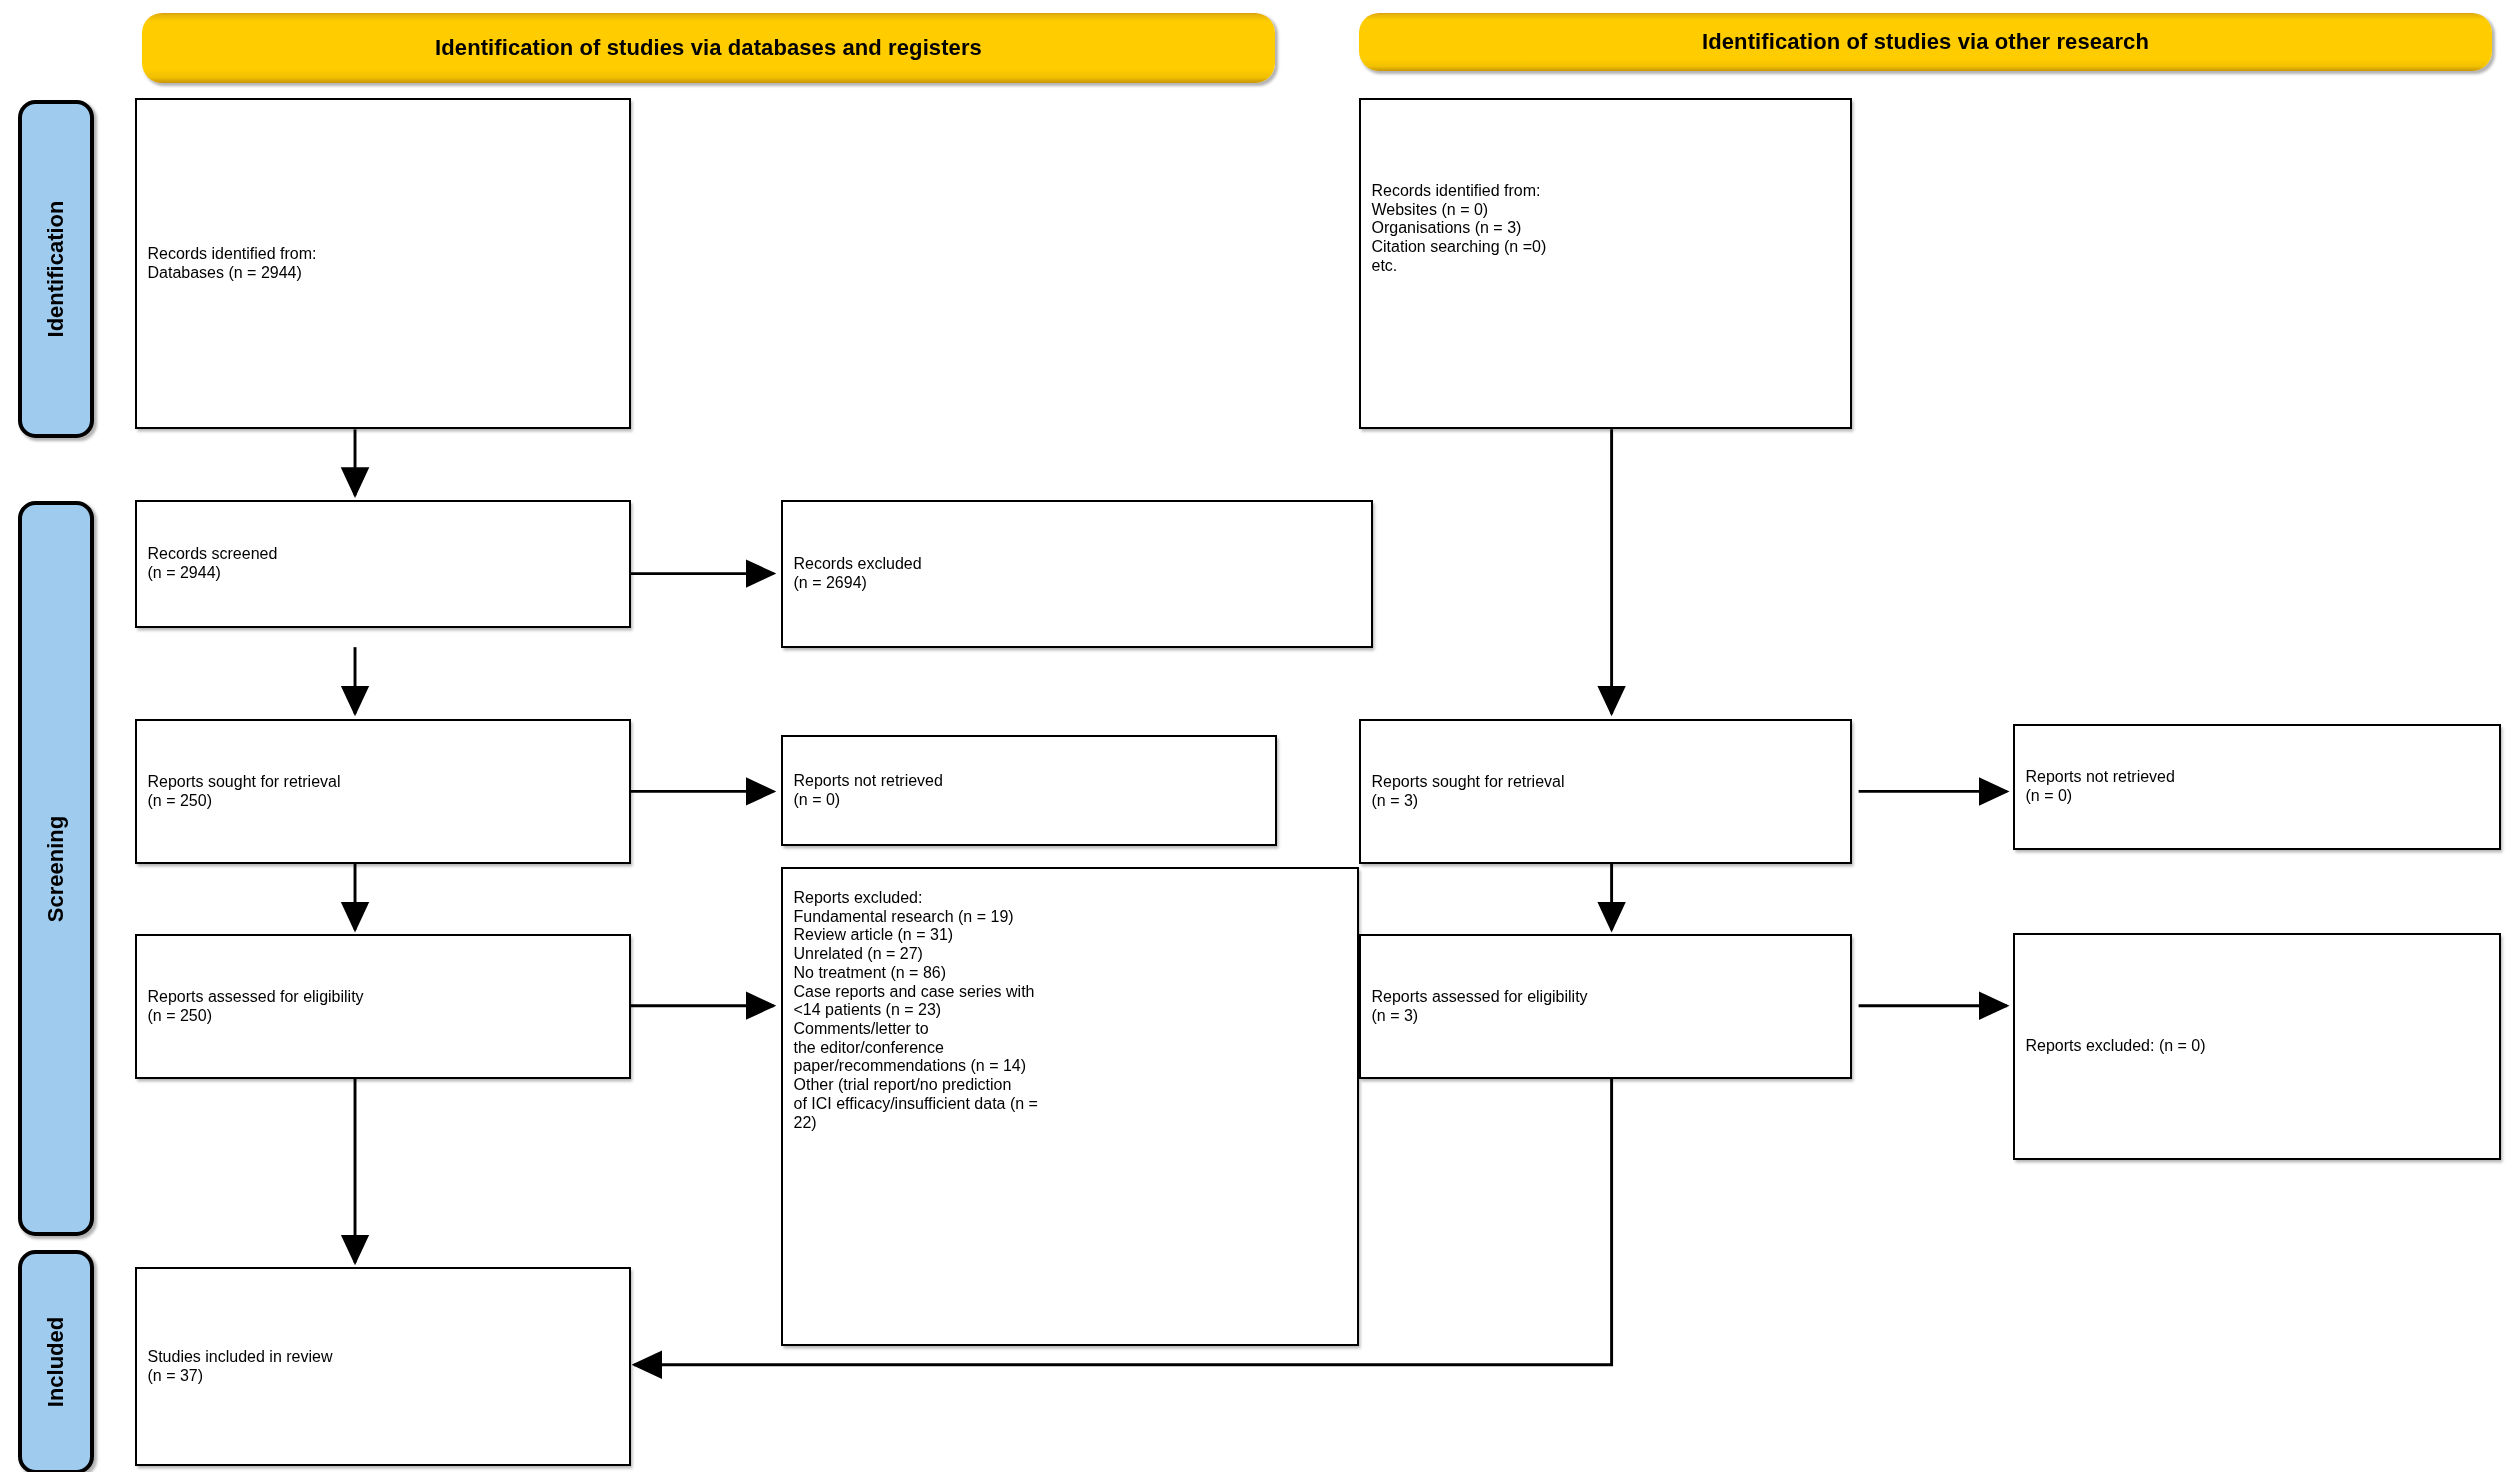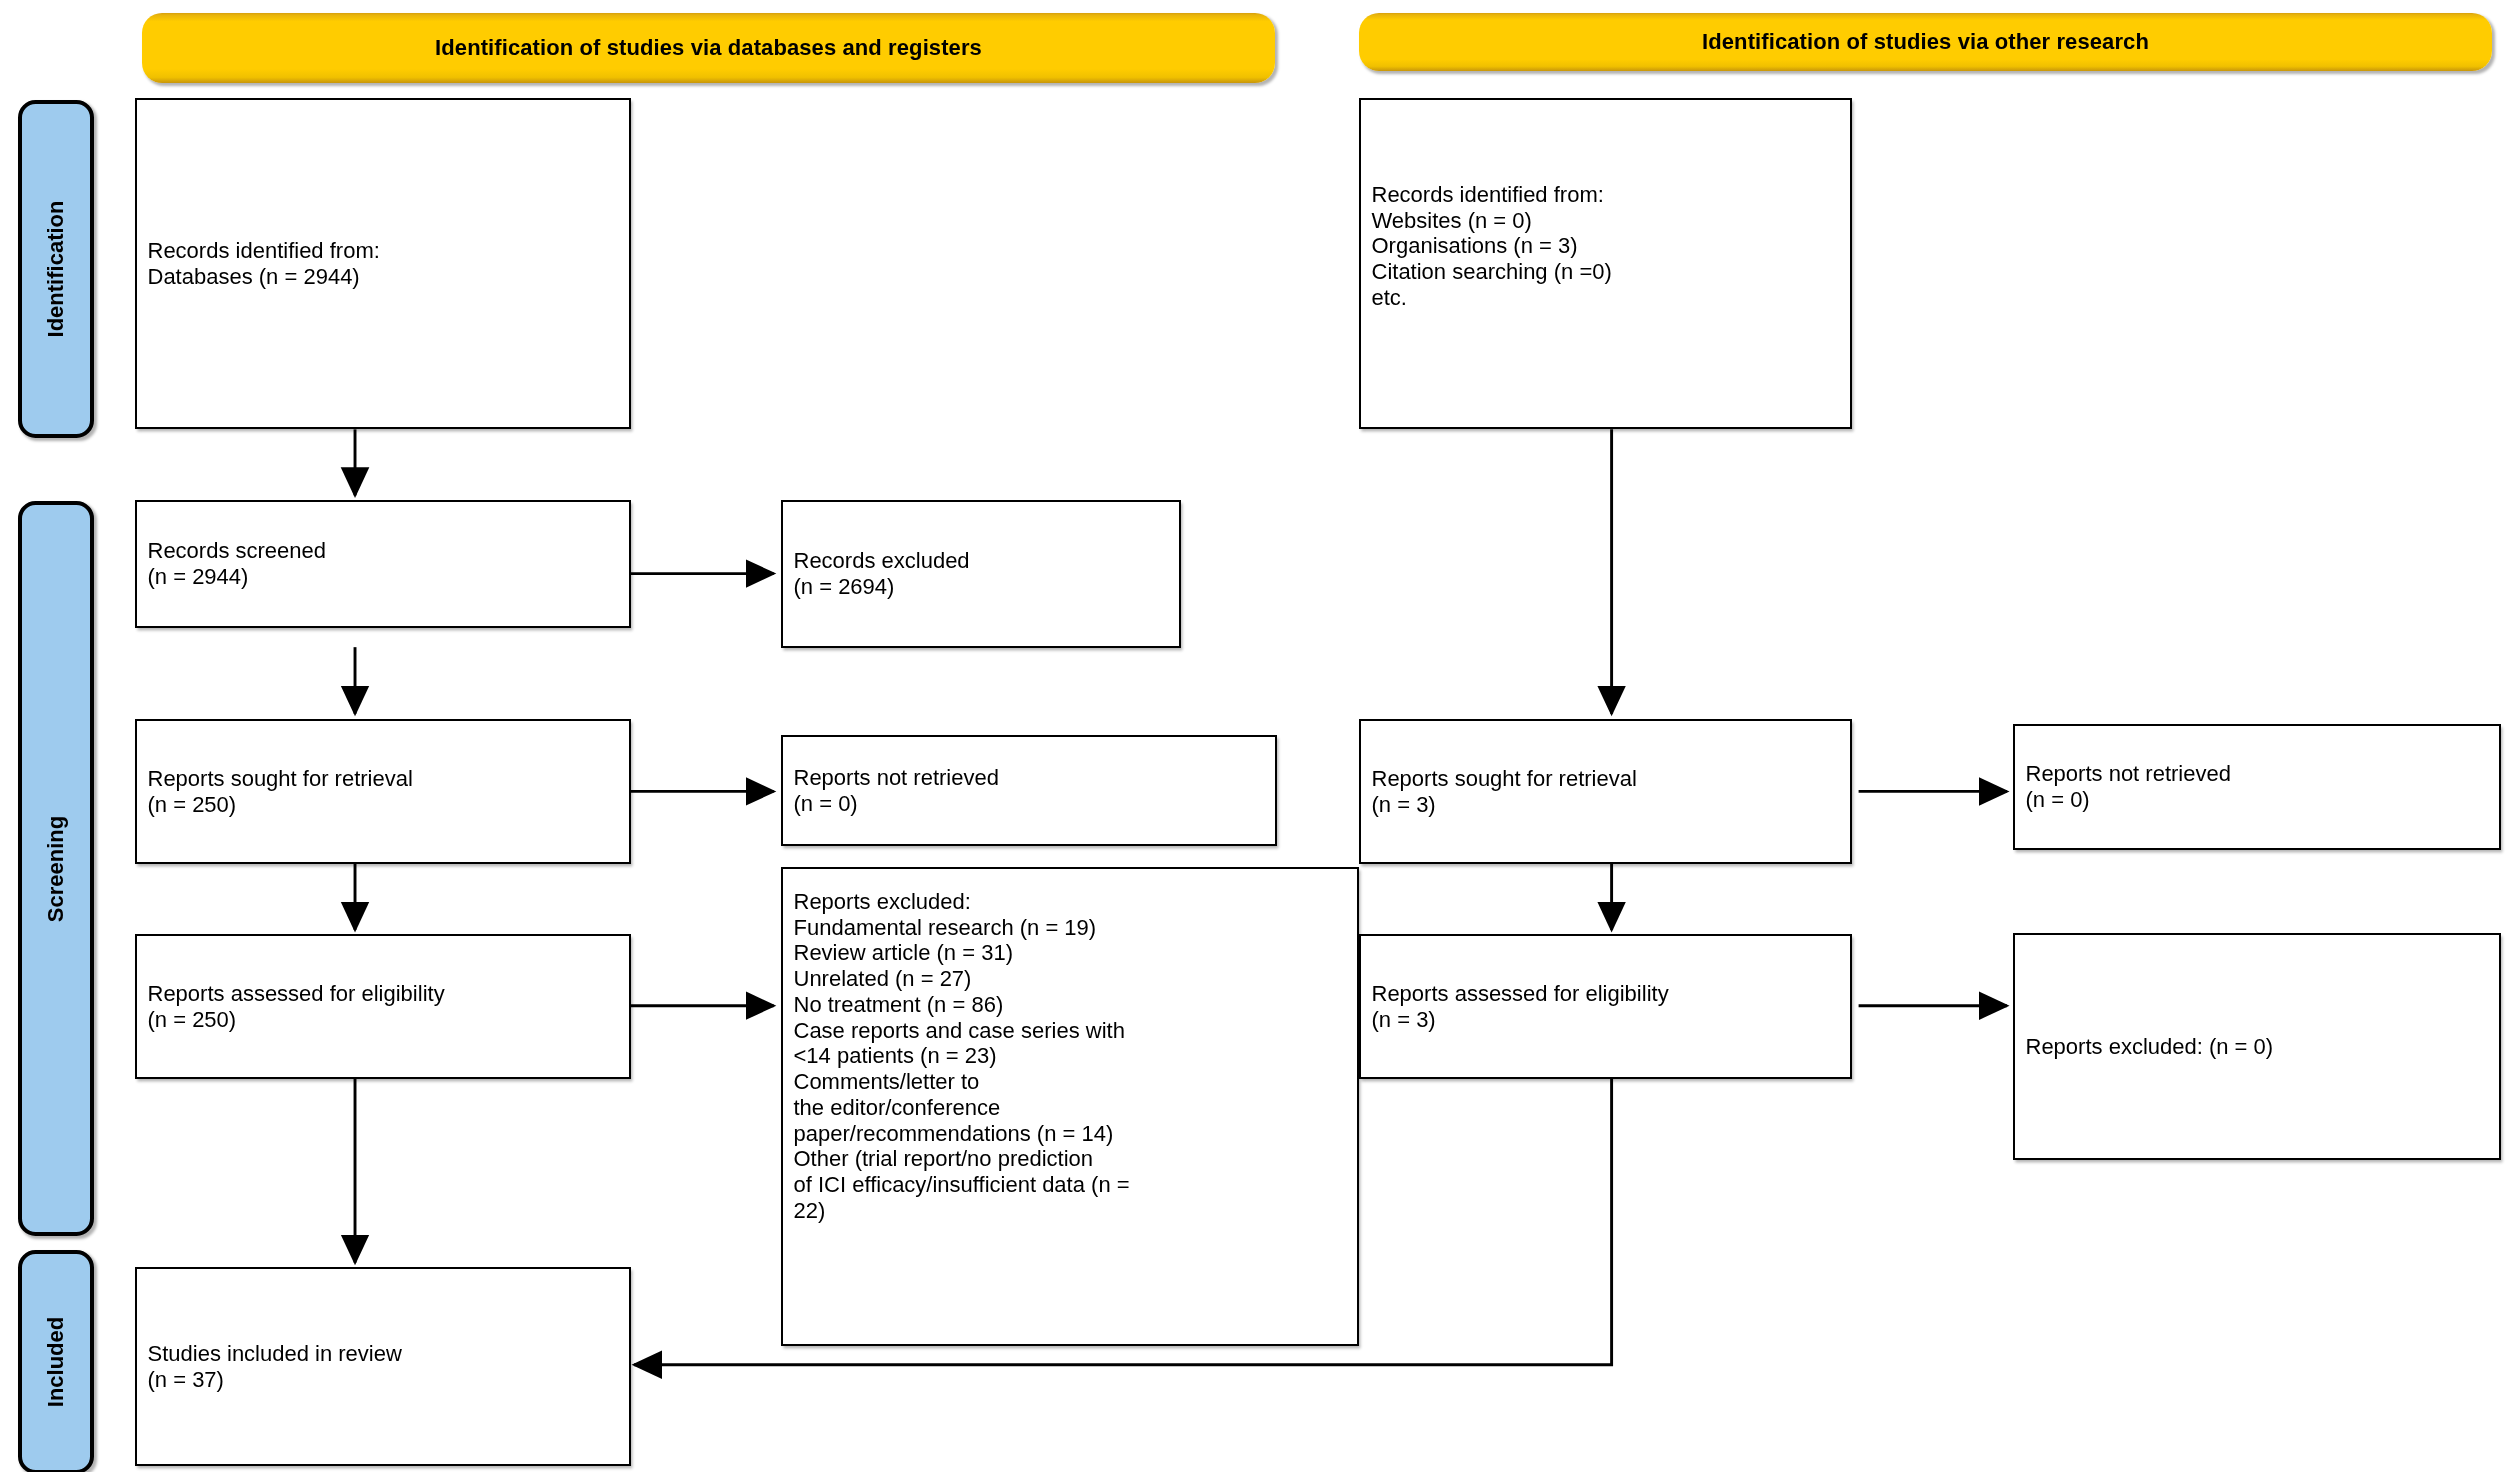--- a/index.html
+++ b/index.html
@@ -36,21 +36,21 @@
   .box{
     position:absolute;
     background:#fff;
     border:2.9px solid #000;
     box-shadow:2.3px 2.9px 2.9px rgba(0,0,0,.30);
     box-sizing:border-box;
     display:flex;align-items:center;
   }
   .box .txt{
     padding:0 10.5px;
-    font-size:22px;line-height:1.17;color:#000;white-space:pre-line;
+    font-size:16px;line-height:1.17;color:#000;white-space:pre-line;
   }
   .box.align-top .txt{align-self:flex-start;padding-top:20px;}
 
   
   svg#wires{position:absolute;left:0;top:0;width:2512px;height:1473px;pointer-events:none;}
 </style>
 </head>
 <body>
 
 <div id="stage">
@@ -112,21 +112,21 @@
   <div class="box" style="left:135px;top:98px;width:496px;height:331px;">
     <span class="txt">Records identified from:
     Databases (n = 2944)</span>
   </div>
 
   <div class="box" style="left:135px;top:500px;width:496px;height:128px;">
     <span class="txt">Records screened
 (n = 2944)</span>
   </div>
 
-  <div class="box" style="left:781px;top:500px;width:400px;height:148px;">
+  <div class="box" style="left:781px;top:500px;width:592px;height:148px;">
     <span class="txt">Records excluded
 (n = 2694)</span>
   </div>
 
   <div class="box" style="left:135px;top:719px;width:496px;height:145px;">
     <span class="txt">Reports sought for retrieval
 (n = 250)</span>
   </div>
 
   <div class="box" style="left:781px;top:735px;width:496px;height:111px;">

